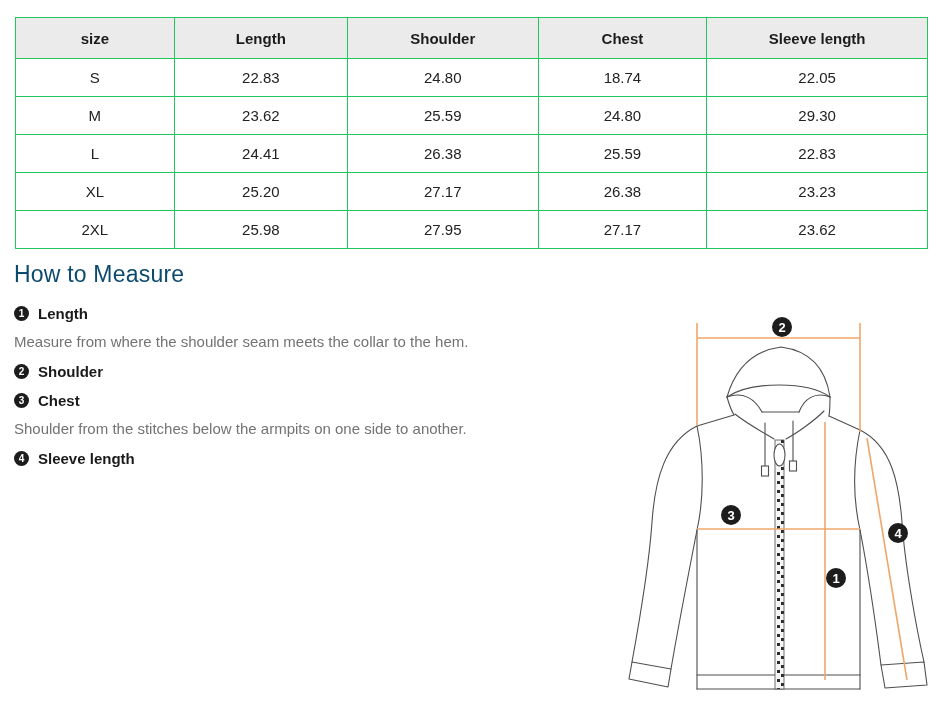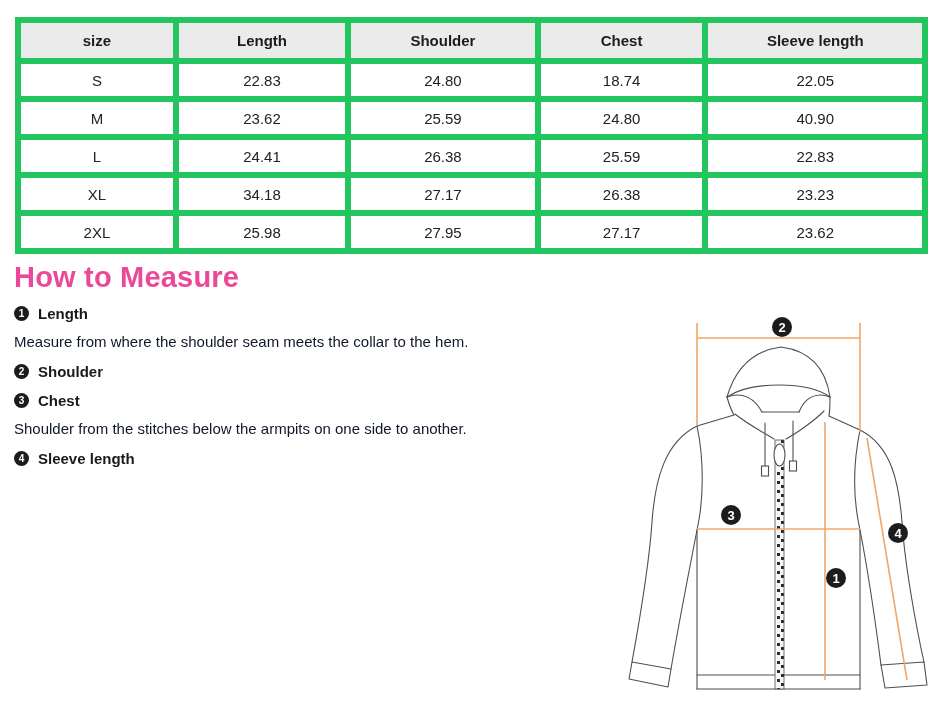--- a/index.html
+++ b/index.html
@@ -12,47 +12,47 @@
     position: relative;
   }
   .stage { position: relative; width: 945px; height: 709px; }
 
   
   table.size-chart {
     position: absolute; left: 15px; top: 17px; width: 913px;
     border-collapse: collapse; table-layout: fixed;
   }
   table.size-chart th, table.size-chart td {
-    border: 6px solid #22c55e;
+    border: 1px solid #22c55e;
     text-align: center; vertical-align: middle;
     font-size: 15px;
   }
   table.size-chart th {
     background: #ebebeb; font-weight: bold; height: 41px; color: #1c1c1c;
   }
   table.size-chart td { height: 38px; background: #ffffff; color: #222; }
 
   
   .htm-title {
     position: absolute; left: 14px; top: 261px;
-    font-size: 29px; font-weight: bold; color: #ec4899;
+    font-size: 23px; font-weight: normal; color: #0c4a6e;
     letter-spacing: 0.2px;
   }
   .measure-list { position: absolute; left: 14px; top: 304px; width: 600px; }
   .measure-item { margin-bottom: 11px; }
   .measure-label-row { display: flex; align-items: center; height: 18px; margin-bottom: 11px; }
   .num-badge {
     width: 15px; height: 15px; border-radius: 50%;
     background: #1c1c1c; color: #ffffff;
     font-size: 10px; font-weight: bold;
     display: inline-flex; align-items: center; justify-content: center;
     margin-right: 9px; flex: 0 0 auto;
   }
   .measure-label { font-size: 15px; font-weight: bold; color: #1a1a1a; }
-  .measure-desc { font-size: 15px; color: #0f172a; height: 18px; line-height: 18px; }
+  .measure-desc { font-size: 15px; color: #737373; height: 18px; line-height: 18px; }
 
   
   .diagram { position: absolute; left: 605px; top: 309px; width: 340px; height: 400px; }
   .outline { fill: none; stroke: #4f4f4f; stroke-width: 1.1; stroke-linejoin: round; stroke-linecap: round; }
   .outline-fill { fill: #ffffff; stroke: #4f4f4f; stroke-width: 1.1; }
   .mline { fill: none; stroke: #efa76a; stroke-width: 1.6; }
   .badge-circle { fill: #1c1c1c; }
   .badge-num { fill: #ffffff; font-size: 13px; font-weight: bold; text-anchor: middle;
                font-family: "Liberation Sans", sans-serif; }
 </style>
@@ -84,32 +84,32 @@
         <td>22.83</td>
         <td>24.80</td>
         <td>18.74</td>
         <td>22.05</td>
       </tr>
       <tr>
         <td>M</td>
         <td>23.62</td>
         <td>25.59</td>
         <td>24.80</td>
-        <td>40.90</td>
+        <td>29.30</td>
       </tr>
       <tr>
         <td>L</td>
         <td>24.41</td>
         <td>26.38</td>
         <td>25.59</td>
         <td>22.83</td>
       </tr>
       <tr>
         <td>XL</td>
-        <td>34.18</td>
+        <td>25.20</td>
         <td>27.17</td>
         <td>26.38</td>
         <td>23.23</td>
       </tr>
       <tr>
         <td>2XL</td>
         <td>25.98</td>
         <td>27.95</td>
         <td>27.17</td>
         <td>23.62</td>

